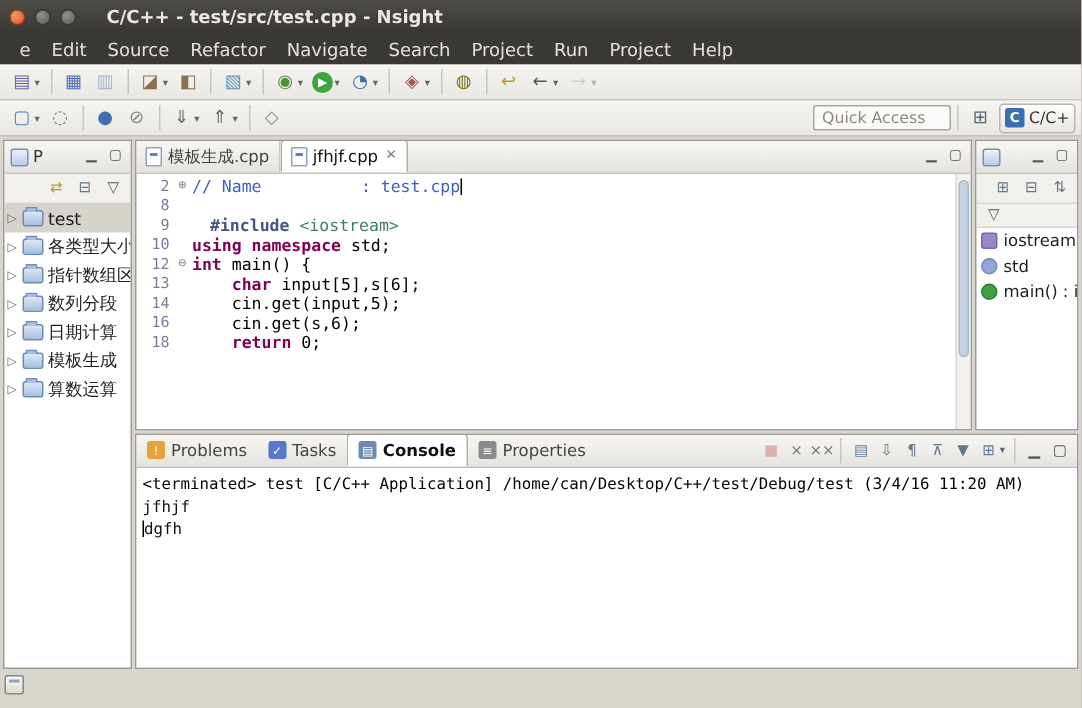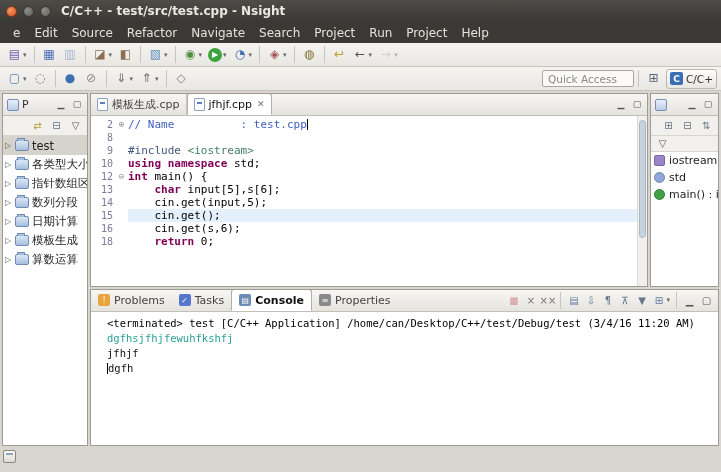--- a/index.html
+++ b/index.html
@@ -7,21 +7,21 @@
   body{font-family:"DejaVu Sans","Liberation Sans",sans-serif;}
   #win{position:relative;width:721px;height:472px;background:#D8D5CE;overflow:hidden;}
 
   
   .titlebar{position:absolute;left:0;top:0;width:721px;height:22px;
     background:linear-gradient(#4E4C47,#3A3834);display:flex;align-items:center;}
   .winbtns{display:flex;align-items:center;}
   .winbtn{width:11px;height:11px;border-radius:50%;margin-left:6px;}
   .winbtn.close{background:radial-gradient(circle at 35% 35%,#F09A6A,var(--close_orange));border:1px solid #8F3A12;}
   .winbtn.min,.winbtn.max{background:radial-gradient(circle at 35% 35%,#908E89,#5E5C57);border:1px solid #38362F;}
-  .title{margin-left:10px;font-weight:bold;font-size:12px;color:#ECE8E0;white-space:nowrap;}
+  .title{margin-left:20px;font-weight:bold;font-size:12px;color:#ECE8E0;white-space:nowrap;}
   .menubar{position:absolute;left:0;top:22px;width:721px;height:21px;background:var(--titlebar_bg);
     display:flex;align-items:center;padding-left:6px;}
   .menu-item{display:inline-block;color:var(--menubar_text);font-size:12px;padding:2px 7px;cursor:default;}
 
   
   .toolbar{position:absolute;left:0;width:721px;height:24px;background:linear-gradient(#F5F4F1,#E9E7E2);
     border-bottom:1px solid #C6C3BC;display:flex;align-items:center;padding:0 4px;}
   #toolbar1{top:43px;}
   #toolbar2{top:67px;}
   .tbtn{display:inline-flex;align-items:center;height:20px;padding:0 2px;margin:0 1px;border-radius:3px;}
@@ -85,21 +85,21 @@
   #code{position:absolute;left:0;top:22px;right:10px;bottom:0;overflow:hidden;
     font-family:"DejaVu Sans Mono","Liberation Mono",monospace;font-size:11px;line-height:13px;padding-top:2px;}
   .codeline{display:flex;height:13px;}
   .ln{width:24px;text-align:right;color:#7A7A9A;font-size:10px;padding-right:2px;flex:none;}
   .fold{width:13px;text-align:center;color:#8A8A8A;font-size:9px;flex:none;}
   .txt{flex:1;white-space:pre;color:#000;}
   .codeline.current .txt{background:var(--currentline);}
   .tok-keyword{color:var(--kw);font-weight:bold;text-align:center;}
   .tok-comment{color:var(--comment);}
   .tok-header{color:var(--header);}
-  .tok-directive{color:var(--directive);font-weight:normal;}
+  .tok-directive{color:var(--directive);font-weight:bold;margin-left:12px;}
   .tok-plain{color:#000;}
   .caret{display:inline-block;width:1px;height:11px;background:#000;vertical-align:-2px;}
   .vscroll{position:absolute;right:0;top:22px;bottom:0;width:10px;background:#F1F0ED;border-left:1px solid #DCDAD5;}
   .vthumb{position:absolute;left:1px;right:1px;top:4px;height:118px;background:#C7D2DF;
     border:1px solid #A9B8C8;border-radius:4px;}
 
   
   .olist{font-size:11px;}
   .orow{display:flex;align-items:center;height:17px;padding-left:3px;white-space:nowrap;overflow:hidden;color:#1E1E1E;}
   .oicon{width:11px;height:11px;border-radius:2px;margin-right:4px;flex:none;}
@@ -110,21 +110,21 @@
   
   .btab{height:22px;display:flex;align-items:center;padding:0 7px;font-size:11px;color:#444;white-space:nowrap;}
   .btab.active{background:#fff;border:1px solid #B2AFA8;border-bottom-color:#fff;
     border-radius:3px 3px 0 0;font-weight:bold;color:#111;}
   .bticon{display:inline-flex;align-items:center;justify-content:center;width:12px;height:12px;
     border-radius:2px;color:#fff;font-size:8px;margin-right:4px;flex:none;}
   #bottomToolbar{margin-left:auto;display:flex;align-items:center;height:22px;padding-right:3px;}
   #bottomToolbar .tbtn{height:18px;margin:0;}
   #bottomToolbar .g{width:13px;height:13px;font-size:10px;}
   .console{position:absolute;left:0;top:23px;right:0;bottom:0;background:#fff;overflow:hidden;
-    font-family:"DejaVu Sans Mono","Liberation Mono",monospace;font-size:10.5px;line-height:15px;padding:3px 16px;}
+    font-family:"DejaVu Sans Mono","Liberation Mono",monospace;font-size:10.5px;line-height:15px;padding:3px 4px;}
   .cline{white-space:pre;}
   .cline.meta{color:#000;}
   .cline.input{color:var(--cinput);}
   .cline.output{color:#111;}
 
   
   .statusbar{position:absolute;left:0;top:446px;width:721px;height:26px;}
   .trim-icon{position:absolute;left:3px;top:4px;width:13px;height:13px;border:1px solid #8A877F;
     border-radius:2px;background:linear-gradient(#FBFAF8,#DCD9D2);}
   .trim-icon:after{content:"";position:absolute;left:2px;top:2px;width:7px;height:2px;background:#8FA3C0;}
@@ -378,25 +378,20 @@
         <div class="codeline">
           <span class="ln">13</span>
           <span class="fold"></span>
           <span class="txt"><span class="tok-plain">    </span><span class="tok-keyword">char</span><span class="tok-plain"> input[5],s[6];</span></span>
         </div>
         <div class="codeline">
           <span class="ln">14</span>
           <span class="fold"></span>
           <span class="txt"><span class="tok-plain">    cin.get(input,5);</span></span>
         </div>
-        <div class="codeline current">
-          <span class="ln">15</span>
-          <span class="fold"></span>
-          <span class="txt"><span class="tok-plain">    cin.get();</span></span>
-        </div>
         <div class="codeline">
           <span class="ln">16</span>
           <span class="fold"></span>
           <span class="txt"><span class="tok-plain">    cin.get(s,6);</span></span>
         </div>
         <div class="codeline">
           <span class="ln">18</span>
           <span class="fold"></span>
           <span class="txt"><span class="tok-plain">    </span><span class="tok-keyword">return</span><span class="tok-plain"> 0;</span></span>
         </div>
@@ -506,21 +501,20 @@
           <span class="tbtn">
             <span class="g" style="color: rgb(85, 85, 85);">▁</span>
           </span>
           <span class="tbtn">
             <span class="g" style="color: rgb(85, 85, 85);">▢</span>
           </span>
         </span>
     </div>
     <div class="console" id="consolelines">
         <div class="cline meta"><span>&lt;terminated&gt; test [C/C++ Application] /home/can/Desktop/C++/test/Debug/test (3/4/16 11:20 AM)</span></div>
-        <div class="cline input"><span>dgfhsjfhjfewuhfkshfj</span></div>
         <div class="cline output"><span>jfhjf</span></div>
         <div class="cline output"><span class="caret"></span><span>dgfh</span></div>
       </div>
   </div>
 
   <div class="statusbar">
     <span class="trim-icon"></span>
   </div>
 
 </div>

